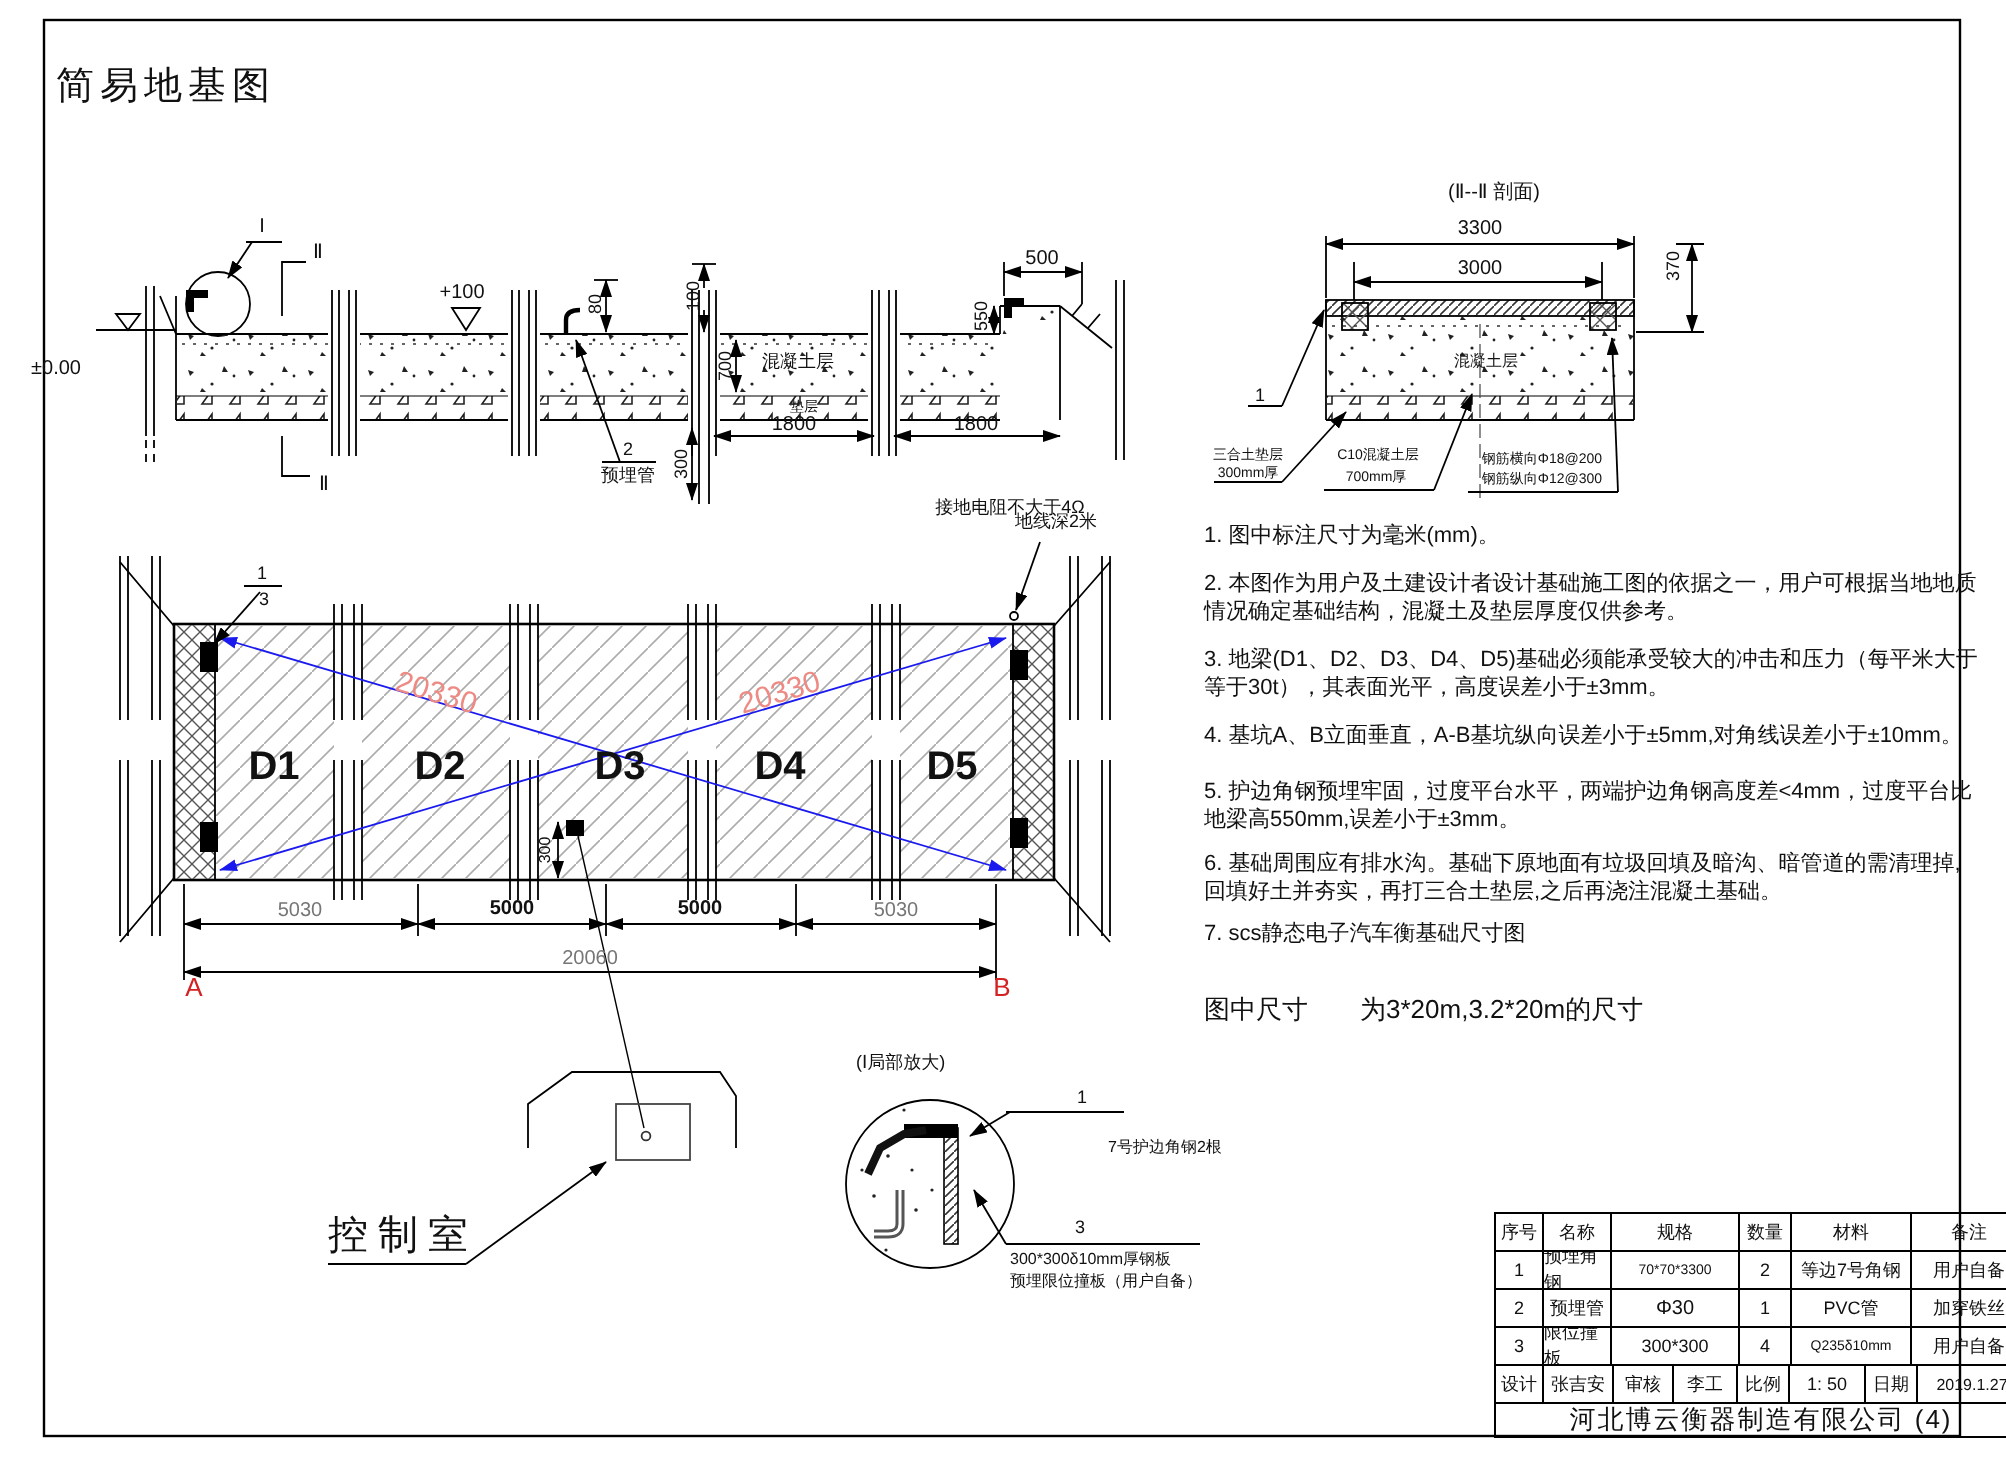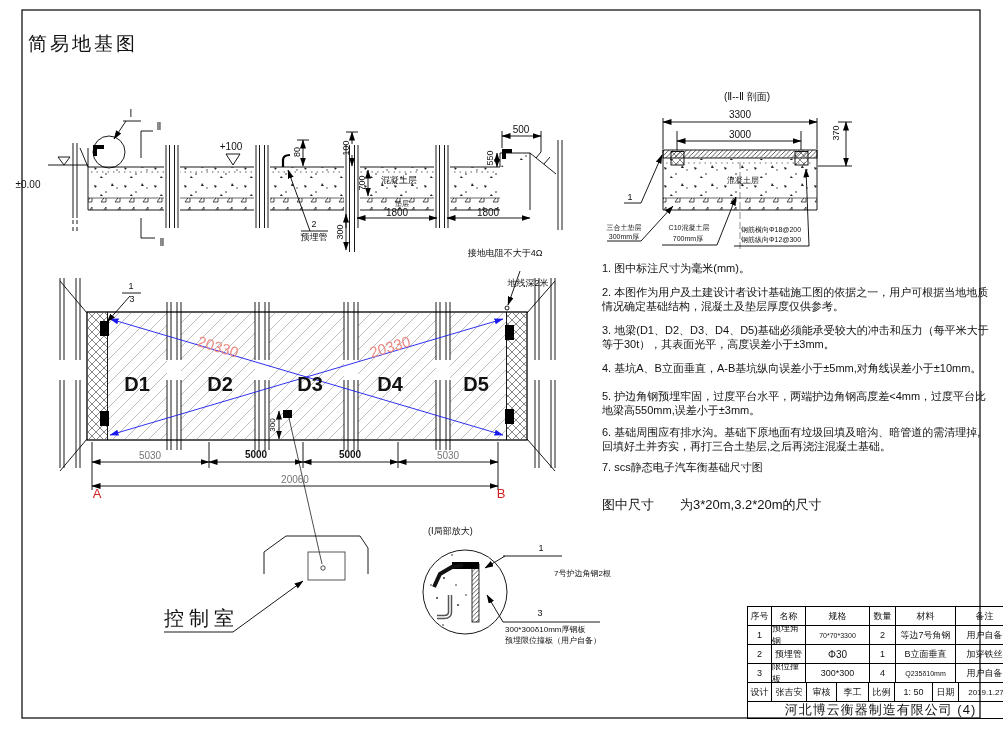--- a/index.html
+++ b/index.html
@@ -260,21 +260,21 @@
 <div class="t c f8" style="left:743px;top:181px;">混凝土层</div>
 <div class="t c f9" style="left:630px;top:198px;">1</div>
 <div class="t c f7" style="left:624px;top:228px;">三合土垫层</div>
 <div class="t c f7" style="left:624px;top:237px;">300mm厚</div>
 <div class="t c f7" style="left:689px;top:228px;">C10混凝土层</div>
 <div class="t c f7" style="left:688px;top:239px;">700mm厚</div>
 <div class="t c f7" style="left:771px;top:230px;">钢筋横向Φ18@200</div>
 <div class="t c f7" style="left:771px;top:240px;">钢筋纵向Φ12@300</div>
 
 <div class="t c f9" style="left:505px;top:254px;">接地电阻不大于4Ω</div>
-<div class="t c f9" style="left:528px;top:284px;">地线深2米</div>
+<div class="t c f9" style="left:528px;top:261px;">地线深2米</div>
 <div class="t c f9" style="left:131px;top:287px;">1</div>
 <div class="t c f9" style="left:132px;top:300px;">3</div>
 <div class="t c f17 bold" style="left:137px;top:384px;">D1</div>
 <div class="t c f17 bold" style="left:220px;top:384px;">D2</div>
 <div class="t c f17 bold" style="left:310px;top:384px;">D3</div>
 <div class="t c f17 bold" style="left:390px;top:384px;">D4</div>
 <div class="t c f17 bold" style="left:476px;top:384px;">D5</div>
 <div class="t f15" style="left:218px;top:347px;transform:translate(-50%,-50%) rotate(17deg);color:#ee8a84;">20330</div>
 <div class="t f15" style="left:390px;top:347px;transform:translate(-50%,-50%) rotate(-17deg);color:#ee8a84;">20330</div>
 <div class="t c f10 gray" style="left:150px;top:456px;">5030</div>
@@ -318,21 +318,21 @@
     <div class="tc f7" style="width:64px;">70*70*3300</div>
     <div class="tc" style="width:26px;">2</div>
     <div class="tc" style="width:60px;">等边7号角钢</div>
     <div class="tc" style="width:57px;">用户自备</div>
   </div>
   <div class="trow">
     <div class="tc" style="width:24px;">2</div>
     <div class="tc" style="width:34px;">预埋管</div>
     <div class="tc f10" style="width:64px;">Φ30</div>
     <div class="tc" style="width:26px;">1</div>
-    <div class="tc" style="width:60px;">B立面垂直</div>
+    <div class="tc" style="width:60px;">PVC管</div>
     <div class="tc" style="width:57px;">加穿铁丝</div>
   </div>
   <div class="trow">
     <div class="tc" style="width:24px;">3</div>
     <div class="tc" style="width:34px;">限位撞板</div>
     <div class="tc" style="width:64px;">300*300</div>
     <div class="tc" style="width:26px;">4</div>
     <div class="tc f7" style="width:60px;">Q235δ10mm</div>
     <div class="tc" style="width:57px;">用户自备</div>
   </div>

